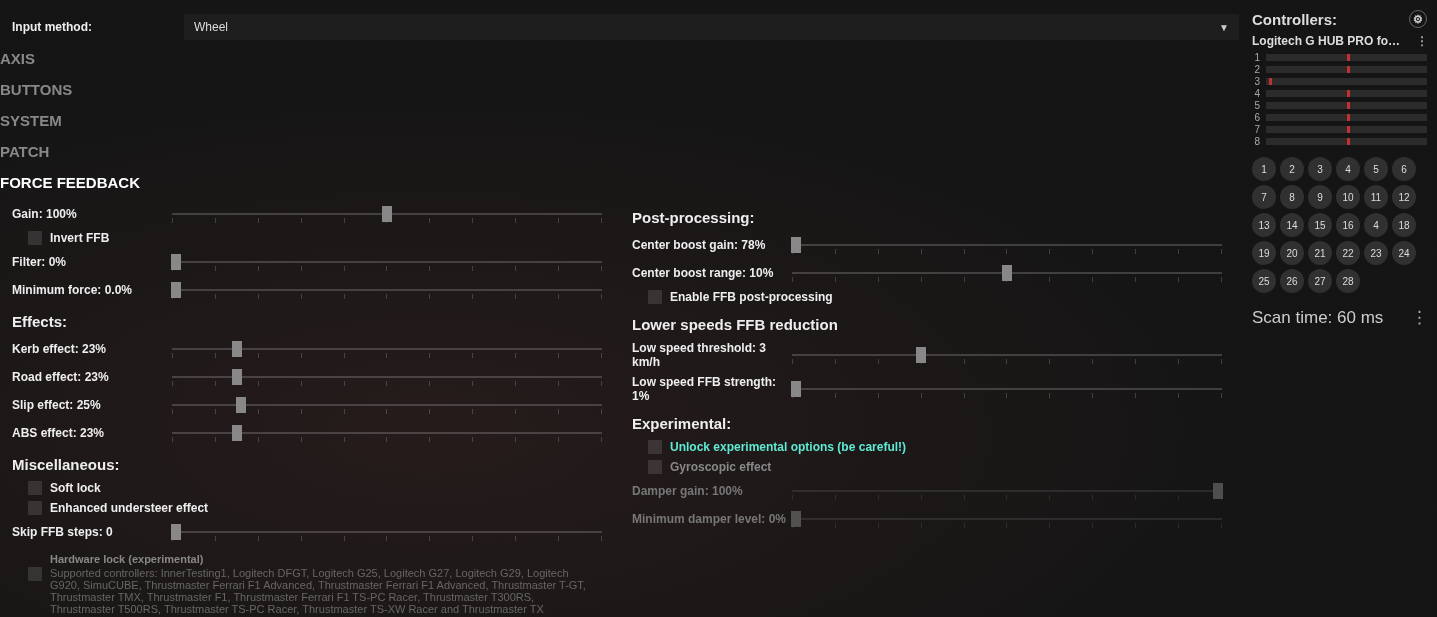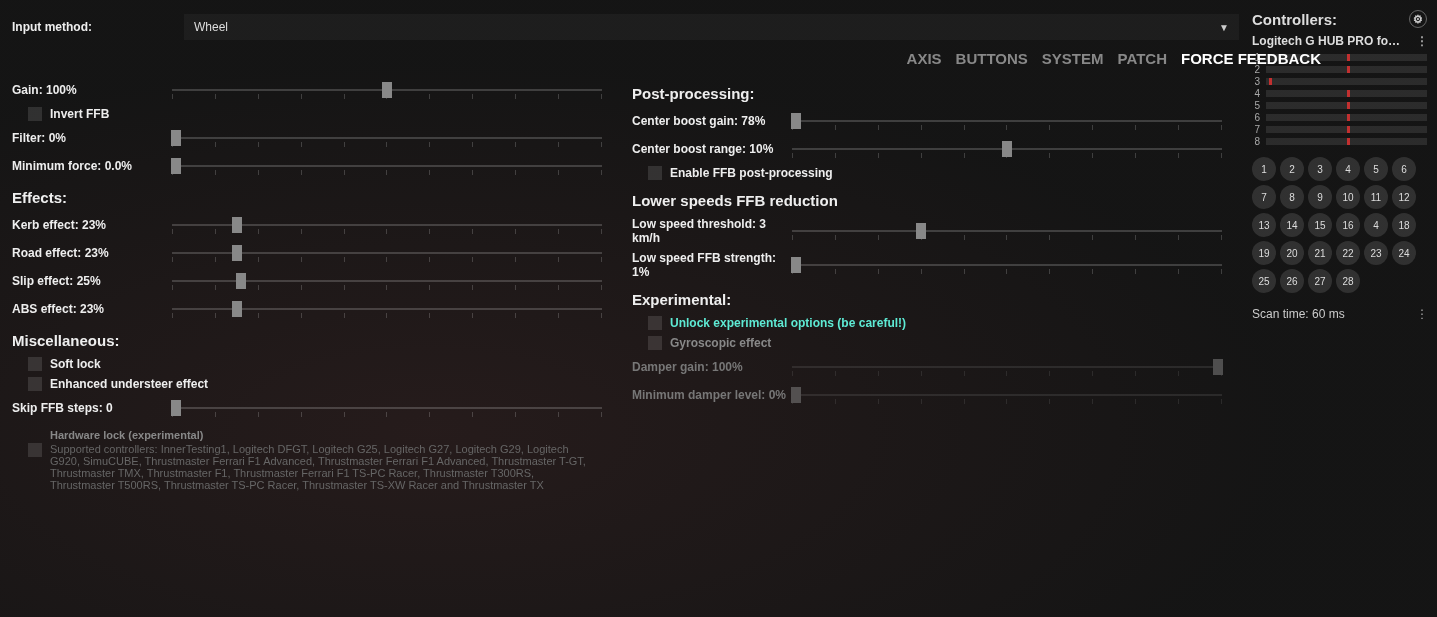--- a/index.html
+++ b/index.html
@@ -31,24 +31,25 @@
     justify-content: space-between;
     align-items: center;
     cursor: pointer;
     max-width: 1055px;
   }
   .chev { font-size: 10px; color: #ccc; }
   .tabs {
     display: flex;
     gap: 14px;
     justify-content: flex-end;
-    padding: 10px 116px 6px 0;
+    padding: 10px 86px 6px 0;
     font-weight: 700;
     font-size: 15px;
     color: #888;
+    flex-direction: column;
   }
   .tabs .tab { cursor: pointer; }
   .tabs .tab.active { color: #fff; }
   .main {
     display: flex;
     padding: 0 12px;
     gap: 30px;
   }
   .col { flex: 1; max-width: 590px; }
   .col-right { max-width: 590px; }
@@ -194,21 +195,21 @@
     background: rgba(255,255,255,0.12);
     color: #ddd;
     font-size: 10px;
     display: flex; align-items: center; justify-content: center;
   }
   .scan-row {
     display: flex;
     justify-content: space-between;
     align-items: center;
     margin-top: 14px;
-    font-size: 12px;
+    font-size: 17px;
     color: #ccc;
   }
 </style>
 </head>
 <body>
 
 <div class="top-row">
   <div class="top-label">Input method:</div>
   <div class="dropdown">
     <span>Wheel</span>

